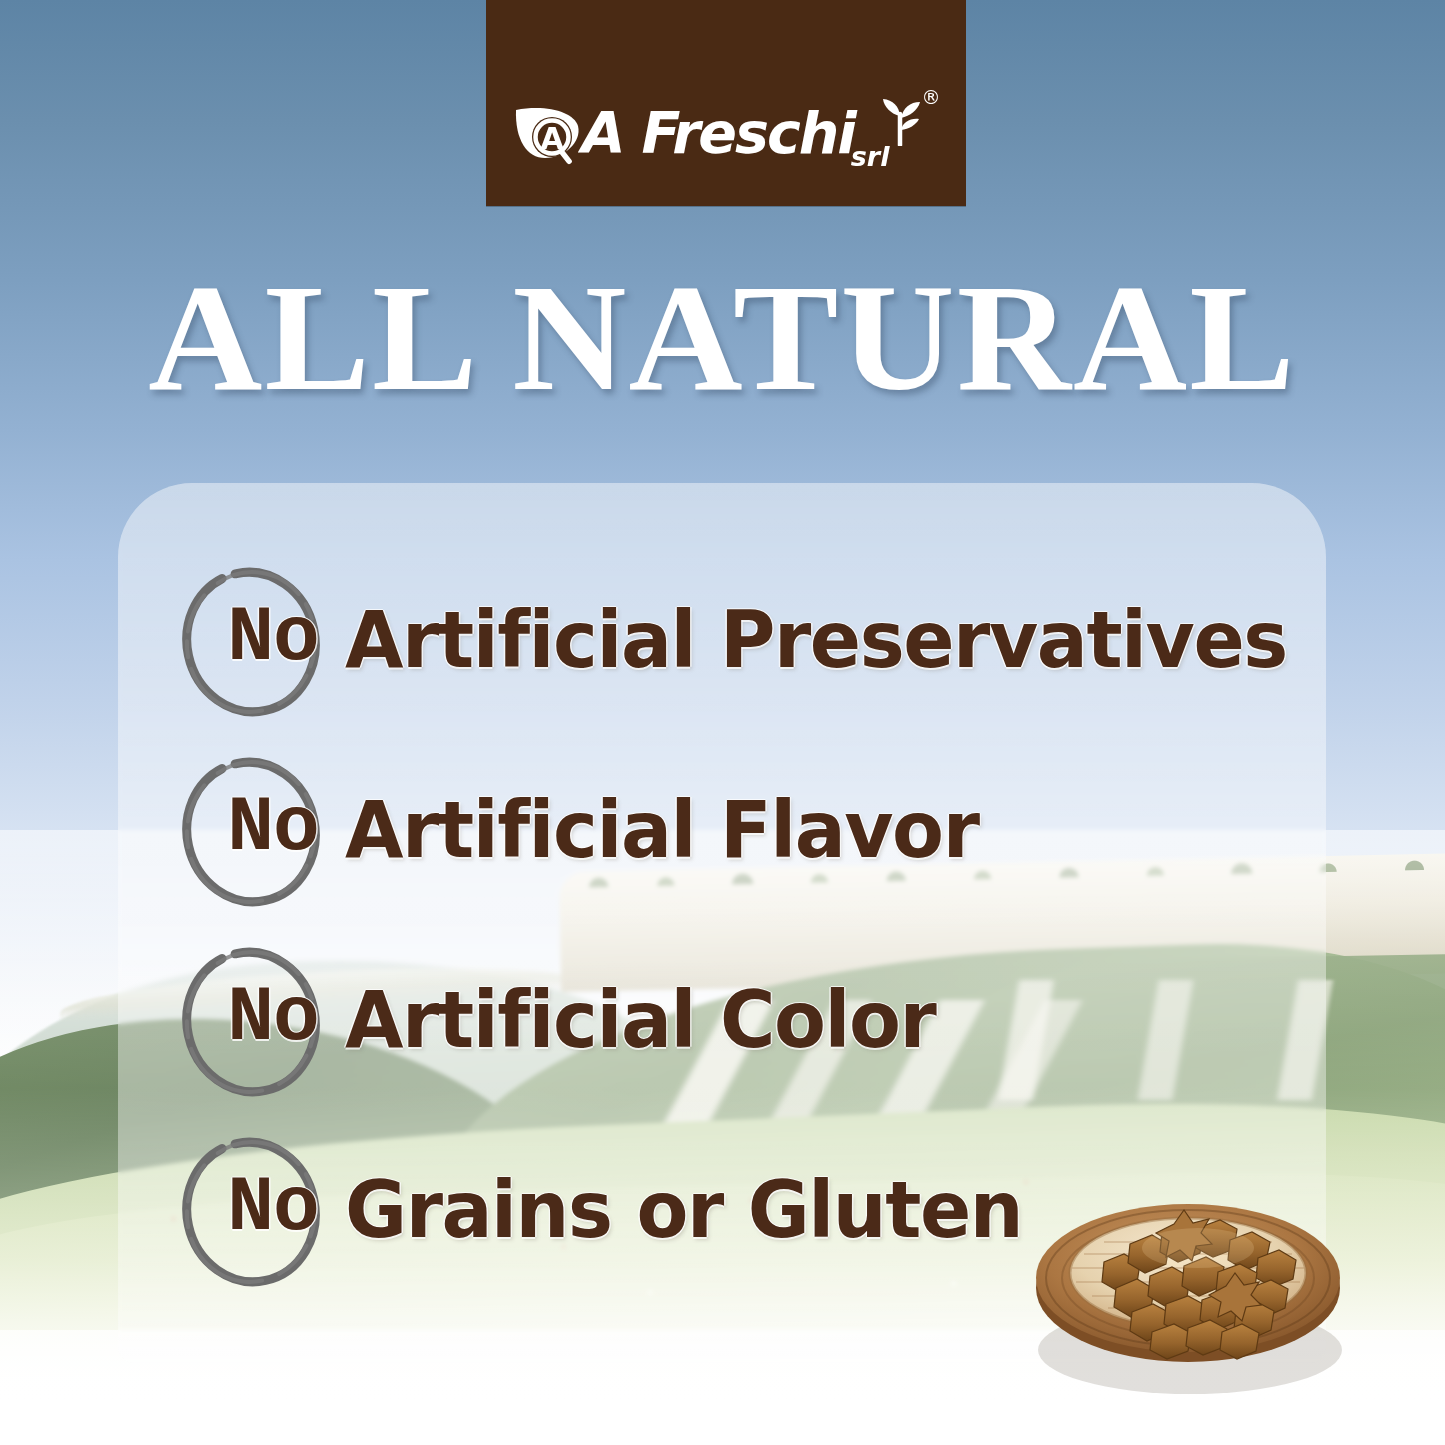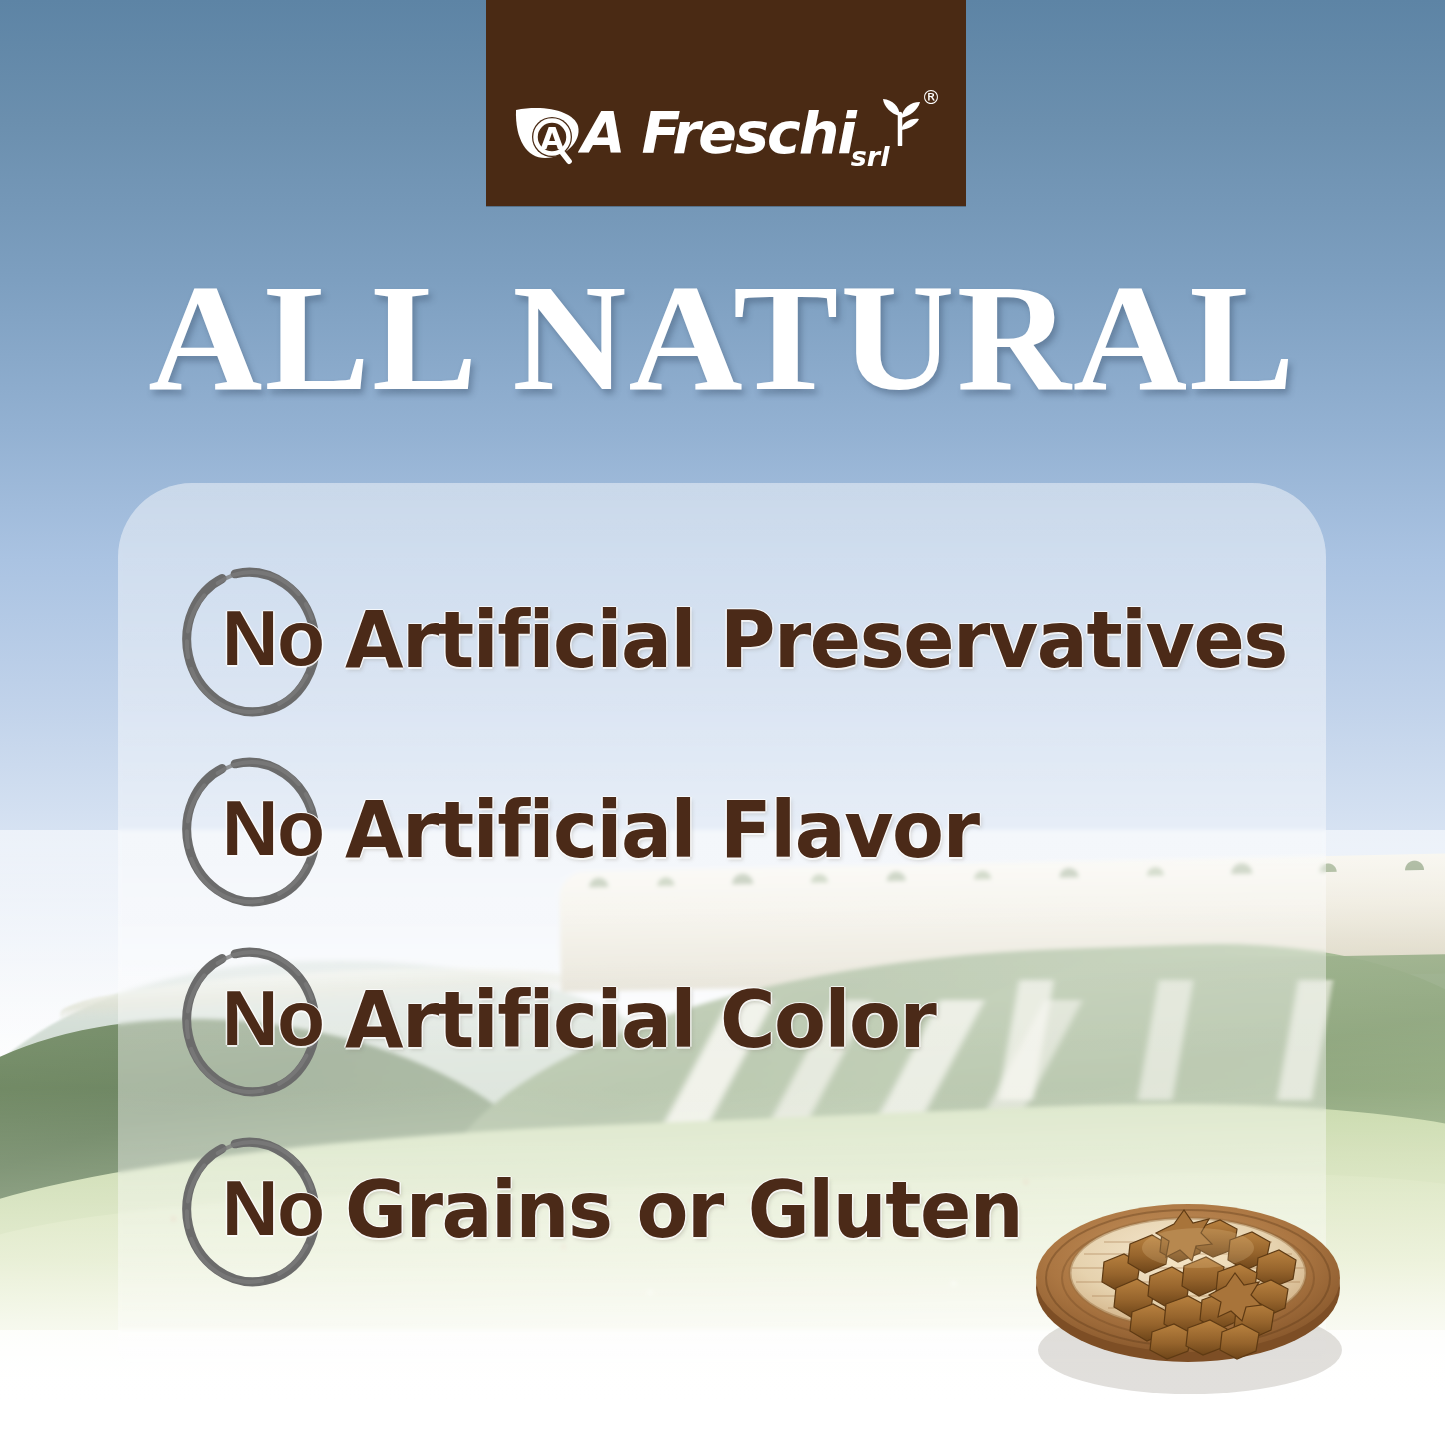--- a/index.html
+++ b/index.html
@@ -226,21 +226,21 @@
   }
   .nomark{
     position:relative;
     width:152px;height:160px;
     flex:0 0 auto;
     display:flex;align-items:center;justify-content:center;
   }
   .nomark svg{ position:absolute;left:0;top:0; }
   .nomark .no-text{
     position:relative;
-    font-family:Liberation Sans, sans-serif;
+    font-family:Liberation Mono, monospace;
     font-weight:700;
     font-size:78px;
     line-height:1;
     color:#4b2a18;
     letter-spacing:-1px;
     text-shadow:
       1.5px 0 0 rgba(255,255,255,.8), -1.5px 0 0 rgba(255,255,255,.8),
       0 1.5px 0 rgba(255,255,255,.8), 0 -1.5px 0 rgba(255,255,255,.8);
     margin-top:-4px;
     padding-left:44px;

